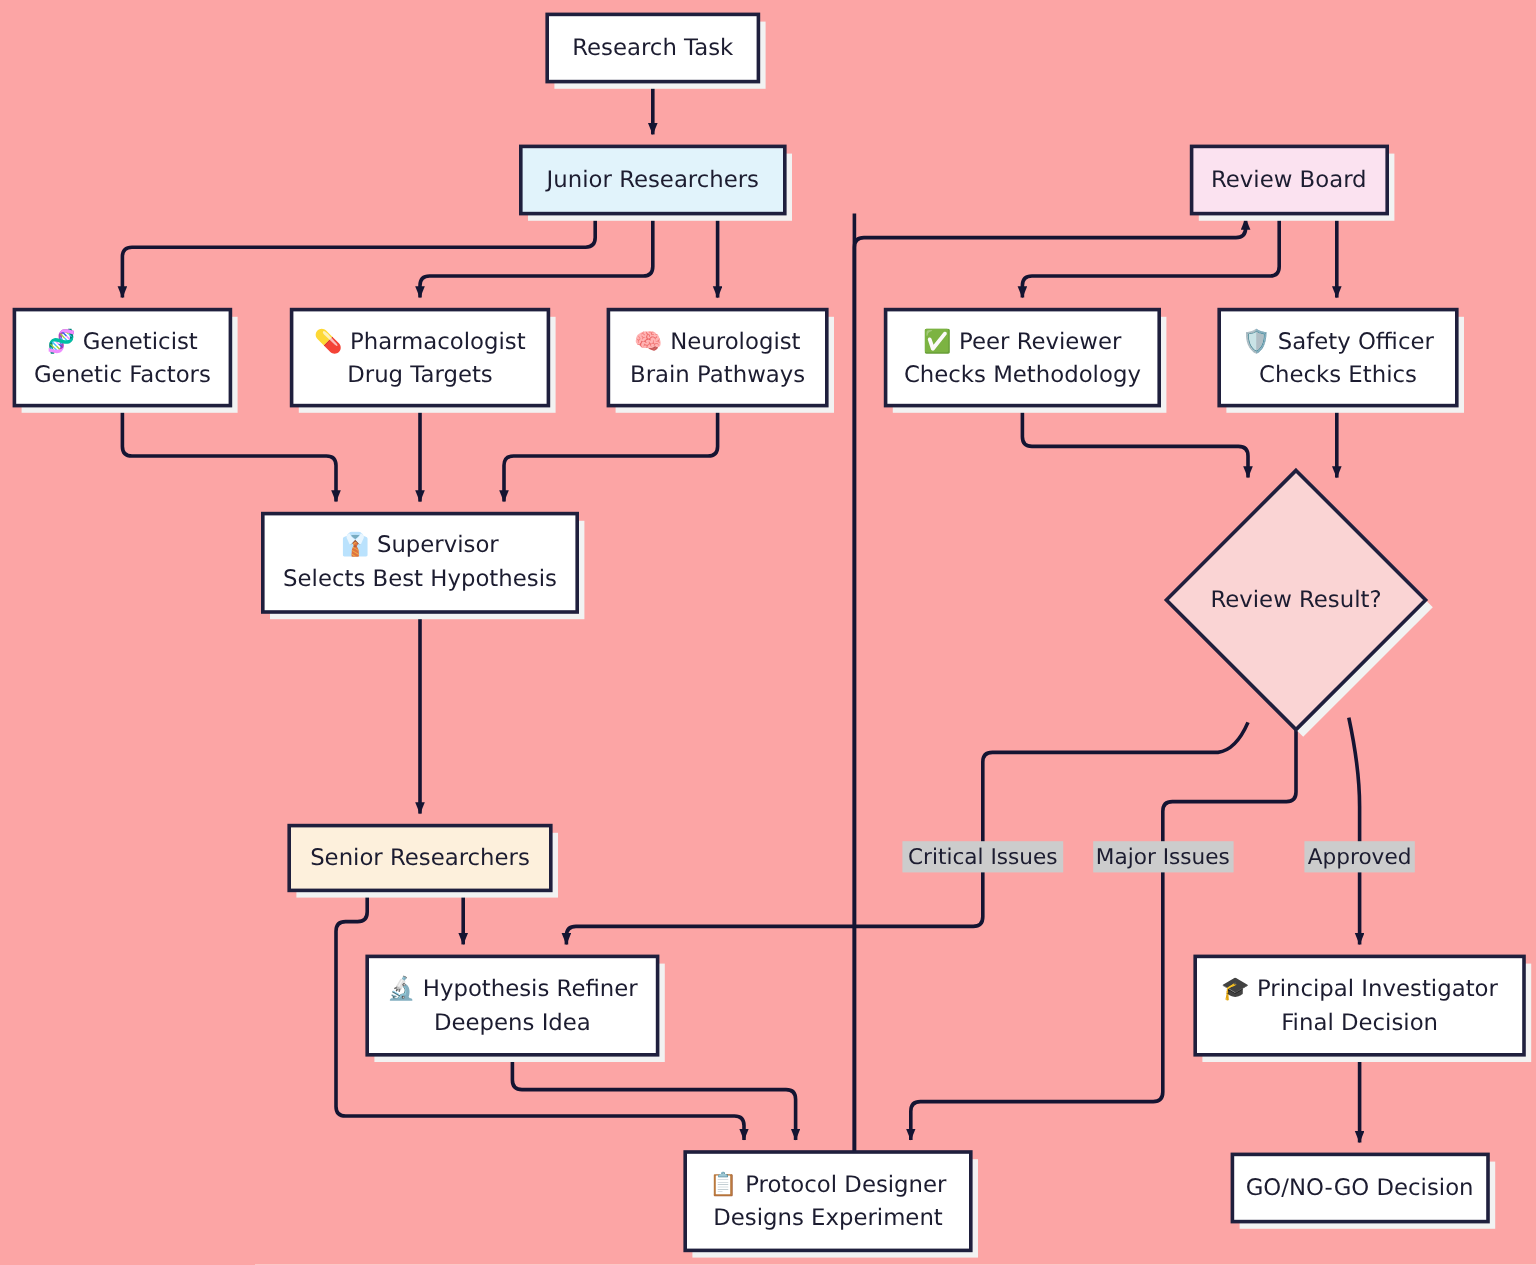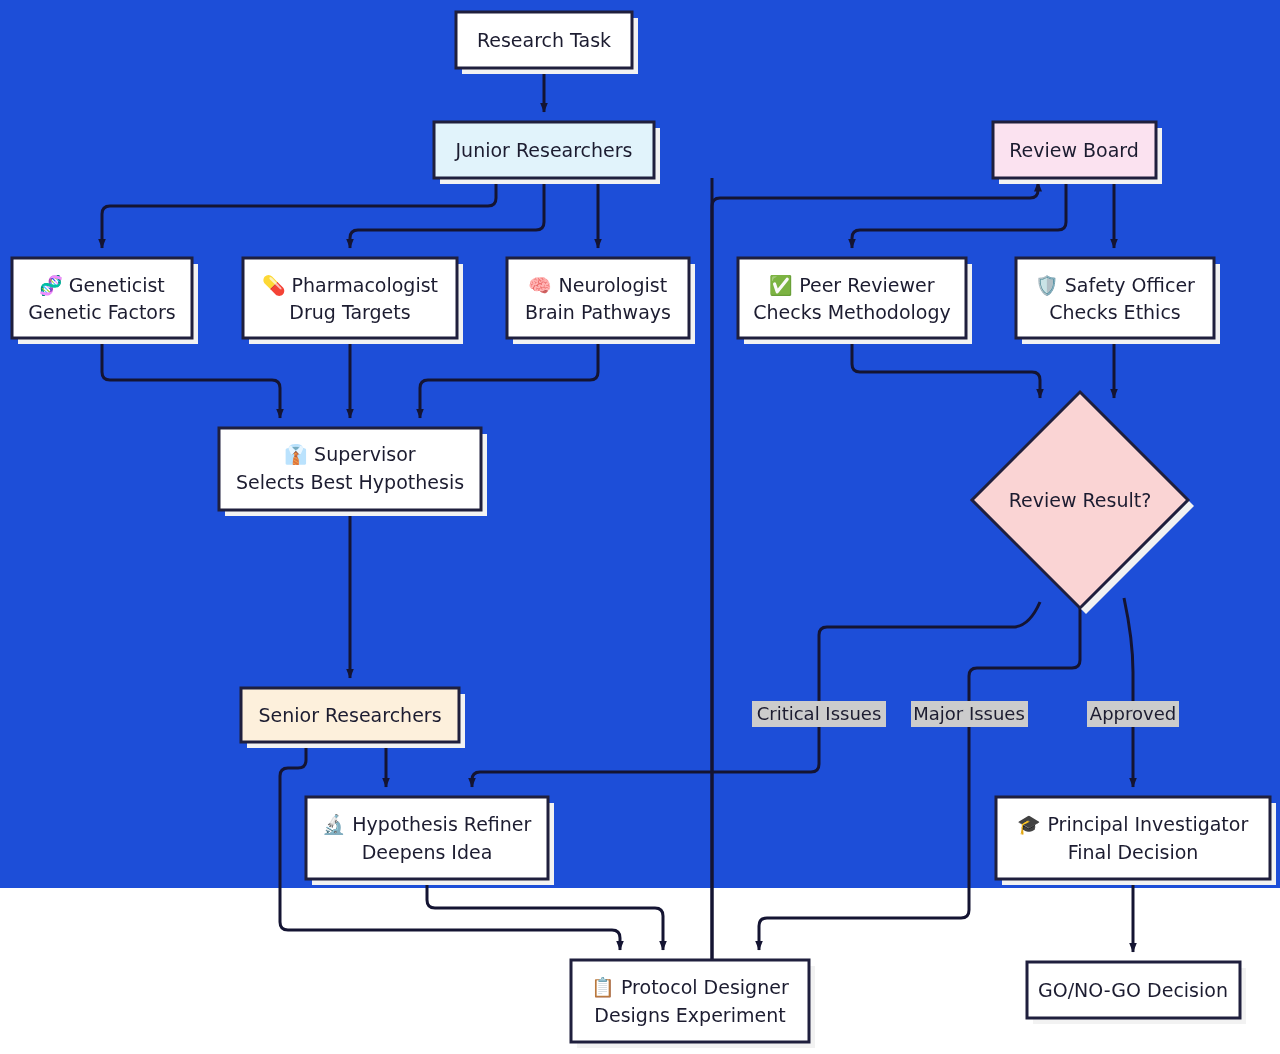--- a/index.html
+++ b/index.html
@@ -9,22 +9,22 @@
   }
   body {
     width: 1280px;
     height: 1054px;
     font-family: "DejaVu Sans", "Liberation Sans", sans-serif;
     overflow: hidden;
   }
   #diagram-root {
     position: relative;
     width: 1280px;
-    height: 888px;
-    background: #1d4ed8;
+    height: 1054px;
+    background: #fca5a5;
   }
   svg.flow {
     position: absolute;
     left: 0;
     top: 0;
     width: 1280px;
     height: 1054px;
     display: block;
   }
   .edge {

